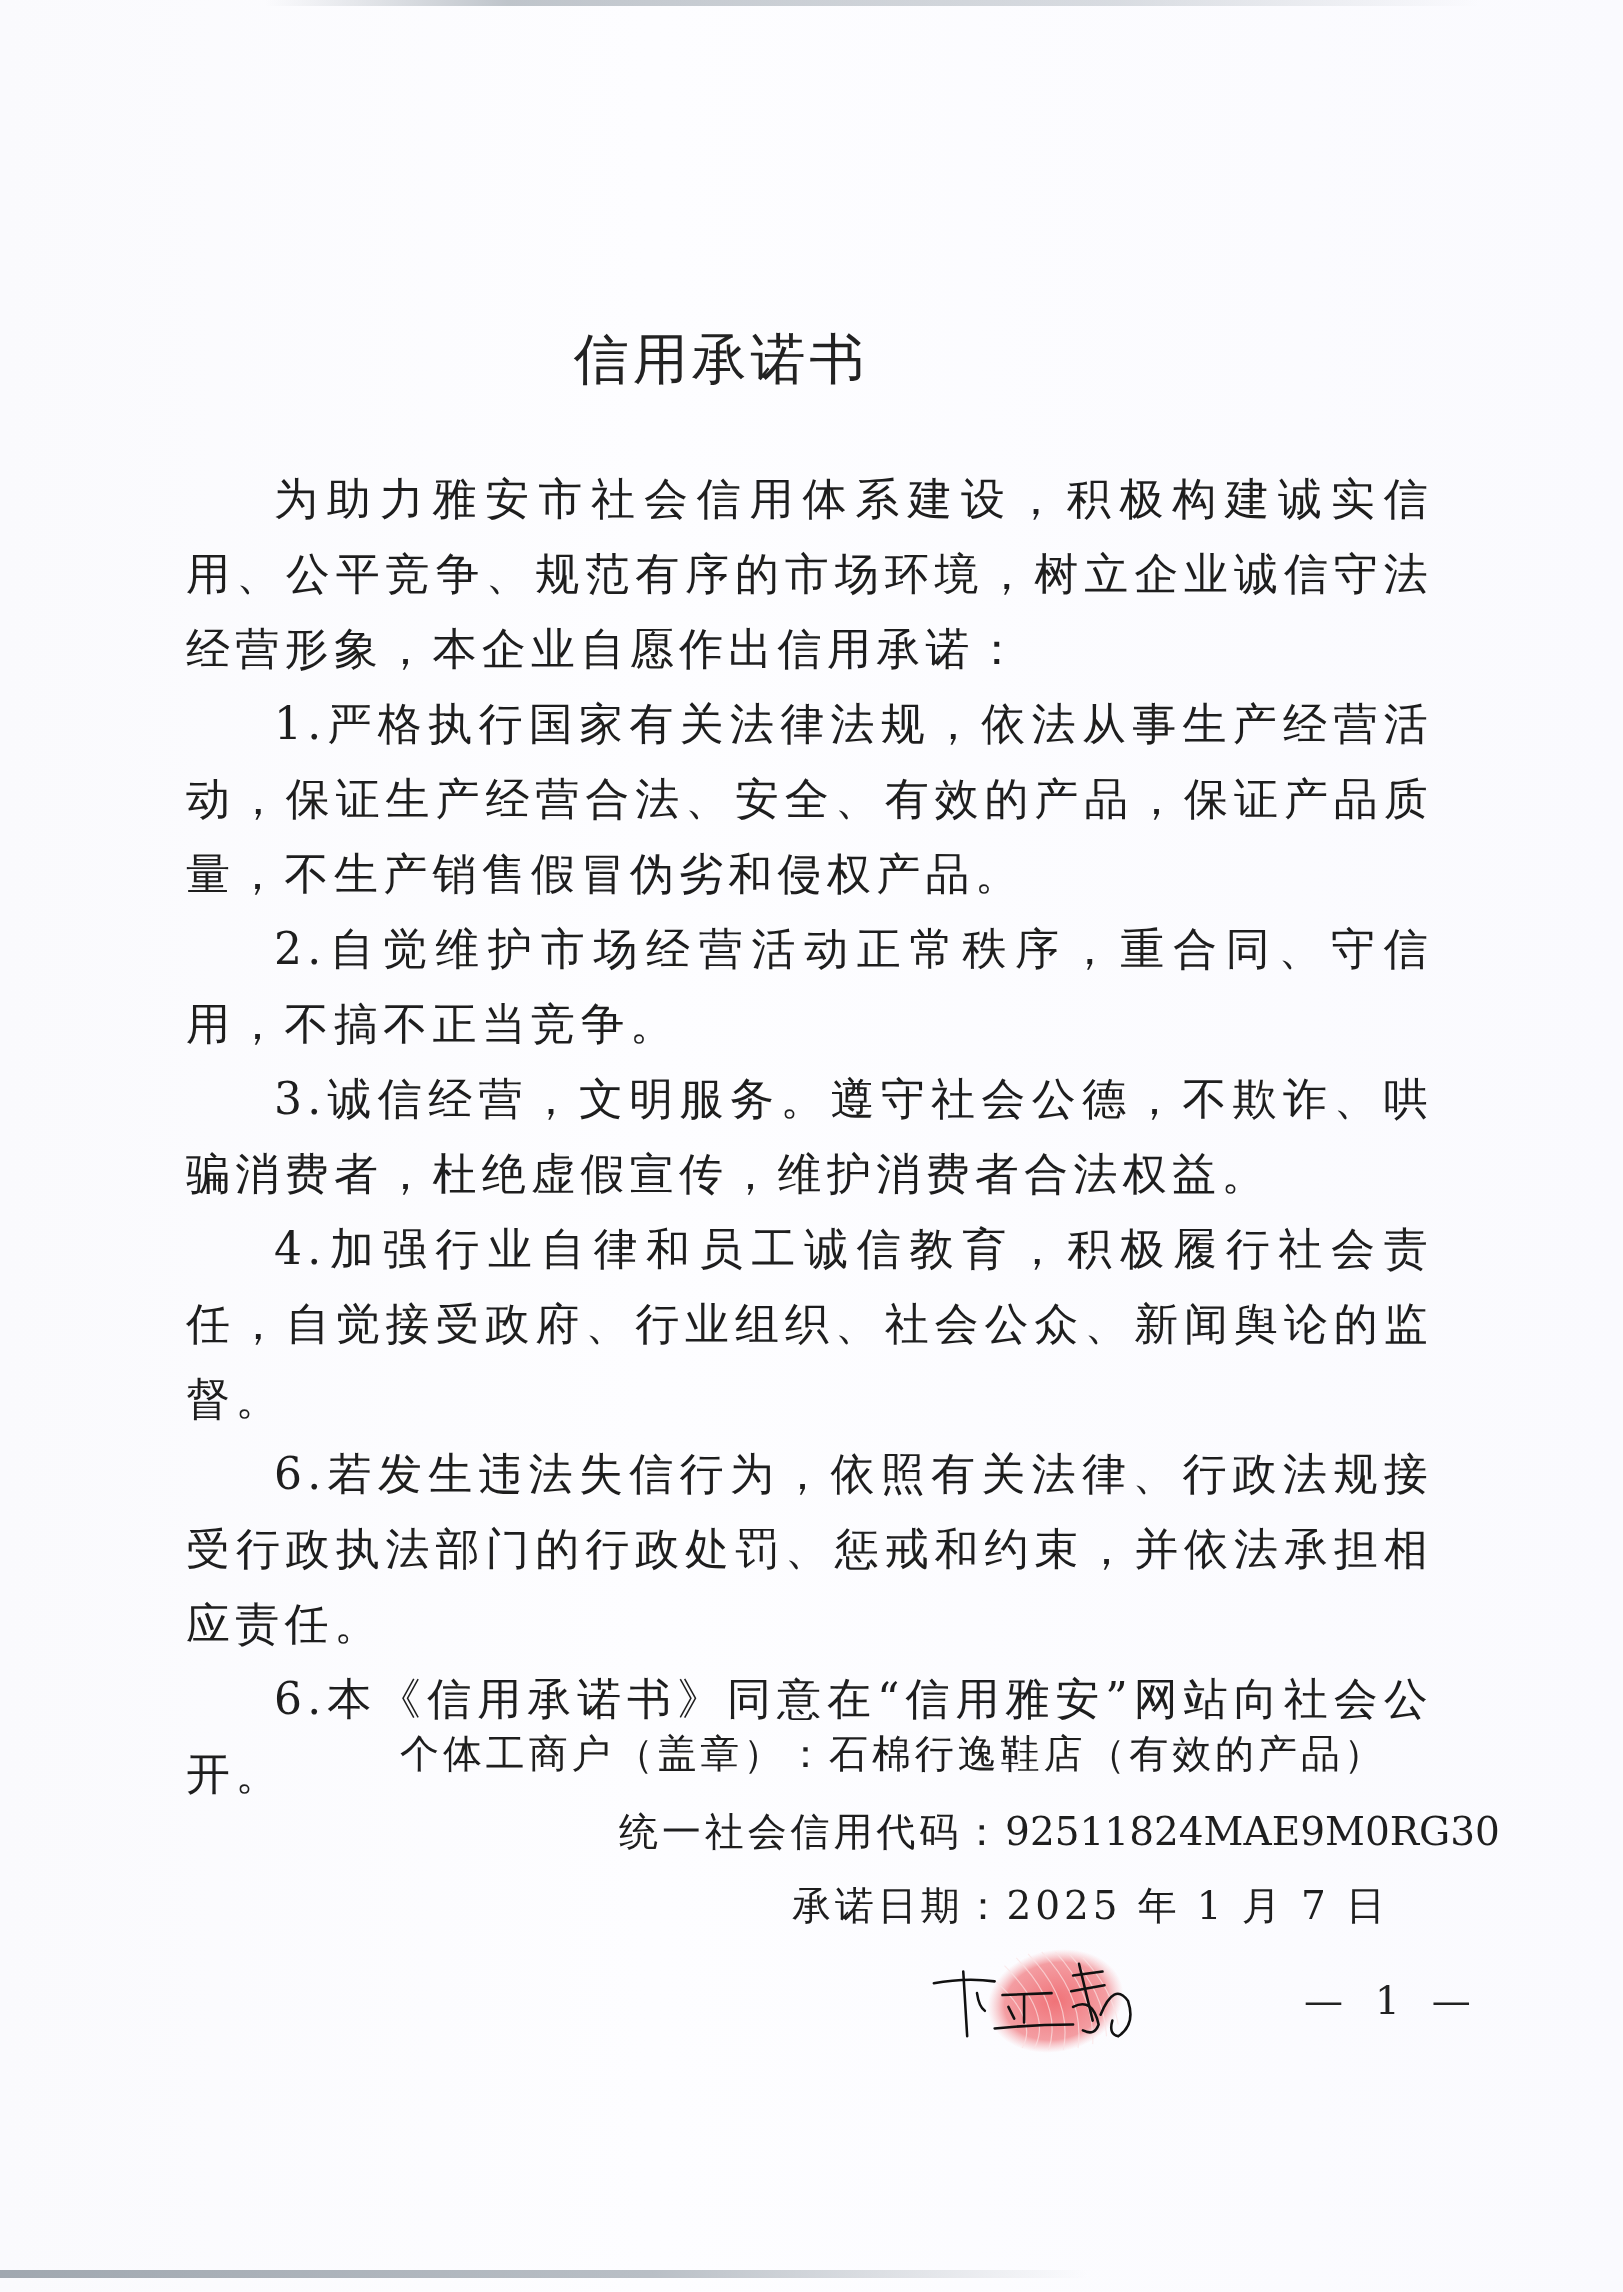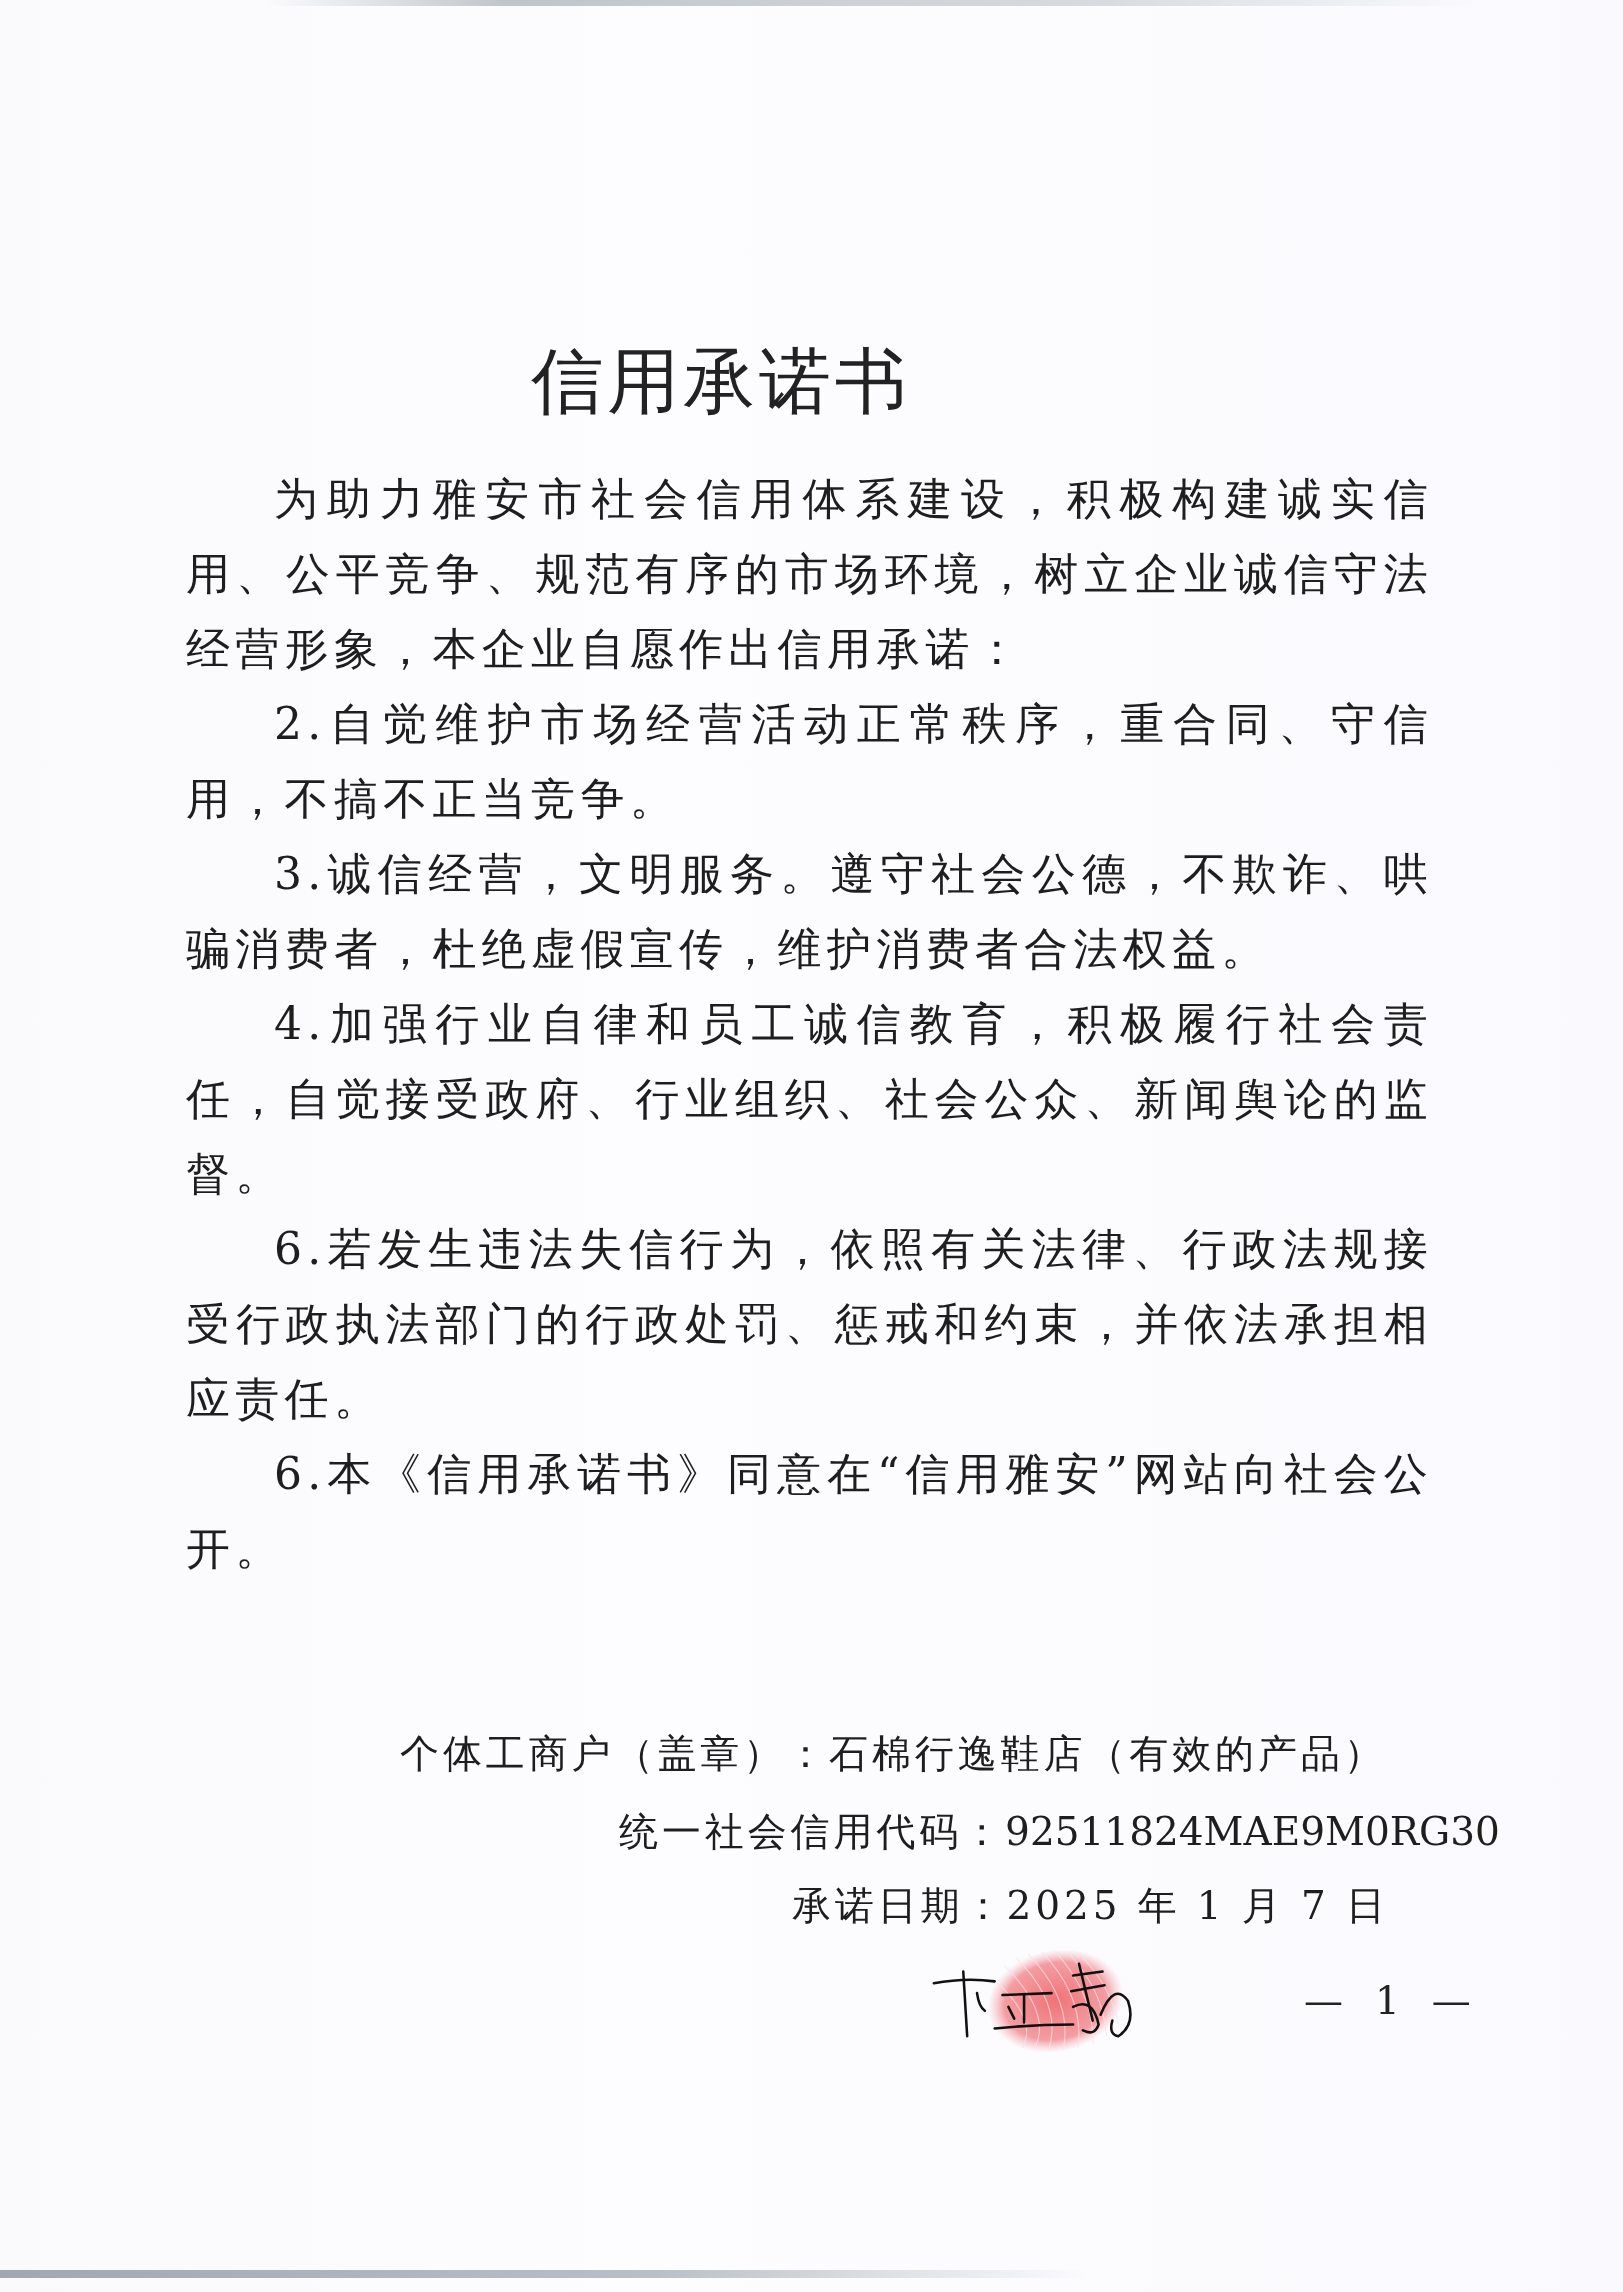--- a/index.html
+++ b/index.html
@@ -35,21 +35,21 @@
       width: 1088px;
       height: 7.8px;
       background: linear-gradient(90deg, rgba(130,140,150,0.75) 0%, rgba(140,150,160,0.6) 60%, rgba(150,160,170,0) 100%);
     }
     .title {
       position: absolute;
       left: 0;
       width: 1442px;
       top: 286px;
       text-align: center;
-      font-size: 72px;
+      font-size: 55px;
       letter-spacing: 3.9px;
       font-weight: normal;
       color: #222;
     }
     .body-text {
       position: absolute;
       left: 186px;
       top: 461px;
       width: 1247px;
       font-size: 44px;
@@ -97,20 +97,21 @@
 </head>
 <body>
 
 <div class="page">
   <div class="scan-top"></div>
 
   <h1 class="title">信用承诺书</h1>
 
   <div class="body-text">
     <p class="para">为助力雅安市社会信用体系建设，积极构建诚实信用、公平竞争、规范有序的市场环境，树立企业诚信守法经营形象，本企业自愿作出信用承诺：</p>
+    <p class="para">1.严格执行国家有关法律法规，依法从事生产经营活动，保证生产经营合法、安全、有效的产品，保证产品质量，不生产销售假冒伪劣和侵权产品。</p>
     <p class="para">2.自觉维护市场经营活动正常秩序，重合同、守信用，不搞不正当竞争。</p>
     <p class="para">3.诚信经营，文明服务。遵守社会公德，不欺诈、哄骗消费者，杜绝虚假宣传，维护消费者合法权益。</p>
     <p class="para">4.加强行业自律和员工诚信教育，积极履行社会责任，自觉接受政府、行业组织、社会公众、新闻舆论的监督。</p>
     <p class="para">6.若发生违法失信行为，依照有关法律、行政法规接受行政执法部门的行政处罚、惩戒和约束，并依法承担相应责任。</p>
     <p class="para">6.本《信用承诺书》同意在“信用雅安”网站向社会公开。</p>
   </div>
 
   <div class="sign-block">
     <div class="sign-line sig-name">
       <span>个体工商户（盖章）：</span><span>石棉行逸鞋店（有效的产品）</span>

